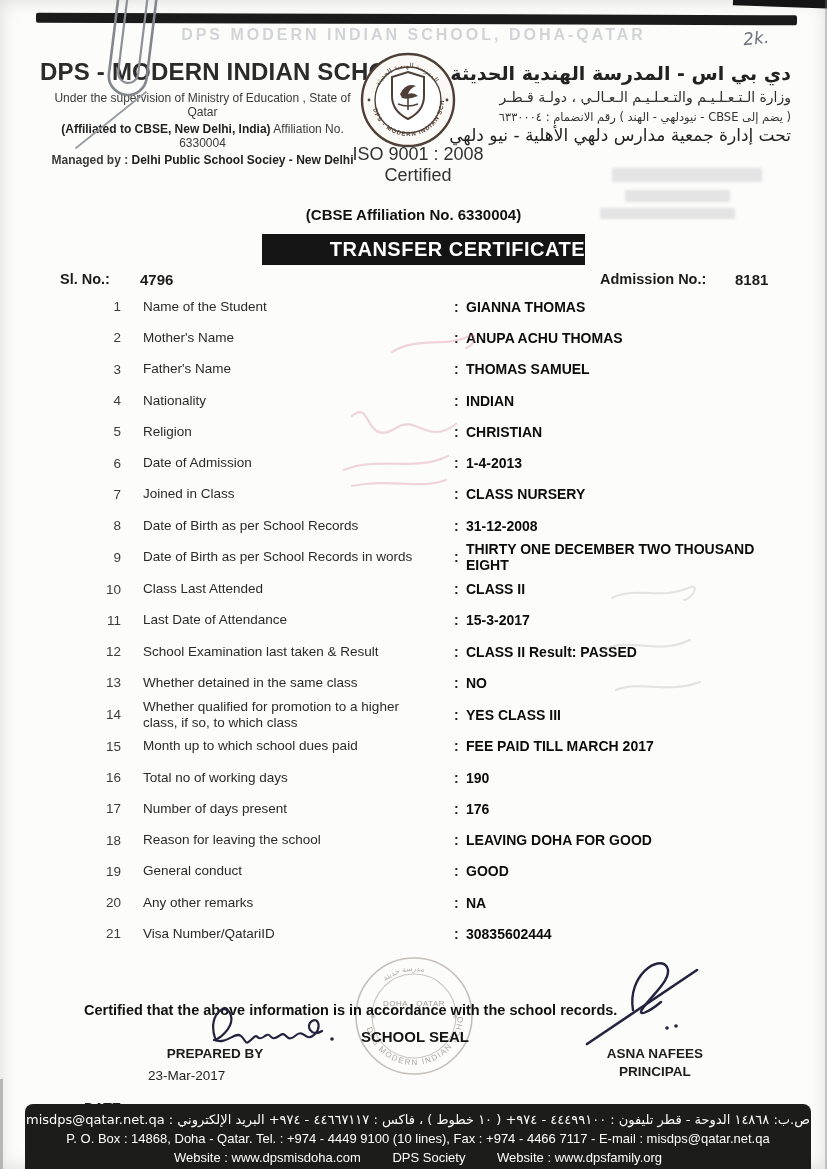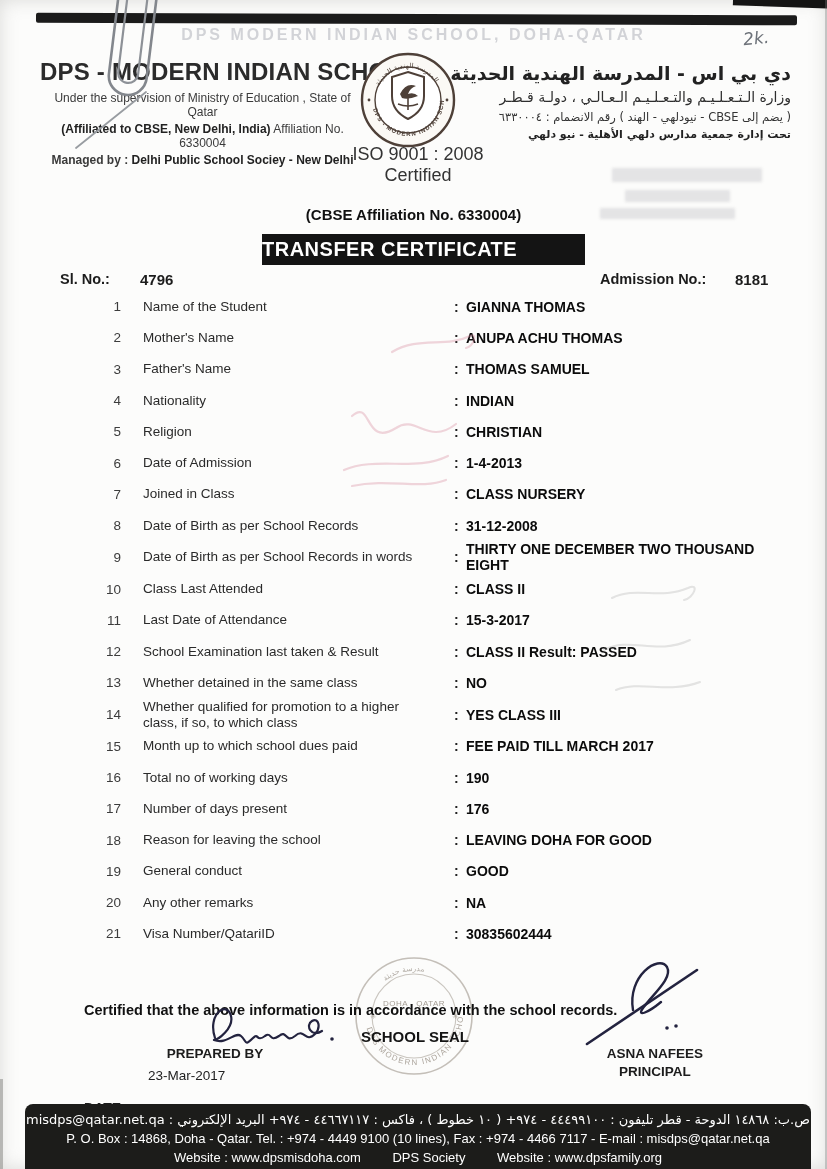--- a/index.html
+++ b/index.html
@@ -28,27 +28,27 @@
   .hdr-sub3{font-size:12px;color:#3a3a3a;margin-top:3px;font-weight:bold;}
   .hdr-sub3 b{color:#222;}
   .logo-wrap{position:absolute;left:358px;top:50px;width:100px;height:100px;z-index:4;}
   .iso-line{position:absolute;left:318px;top:144px;width:200px;text-align:center;
         font-size:18px;color:#333;z-index:4;}
   .hdr-right{position:absolute;right:36px;top:60px;width:345px;text-align:right;direction:rtl;
         font-family:"DejaVu Sans",sans-serif;z-index:4;}
   .ar-name{font-size:19px;font-weight:bold;color:#222;line-height:26px;}
   .ar-l2{font-size:14px;color:#2e2e2e;line-height:22px;}
   .ar-l3{font-size:11.5px;color:#333;line-height:18px;}
-  .ar-l4{font-size:11px;font-weight:bold;color:#222;line-height:18px;}
+  .ar-l4{font-size:17px;font-weight:normal;color:#222;line-height:18px;}
 
   
   .affil-line{position:absolute;top:206px;left:0;right:0;text-align:center;
         font-size:15px;font-weight:bold;color:#111;}
   .title-bar{position:absolute;left:262px;top:234px;width:323px;height:31px;background:#141414;
-        color:#fff;font-size:20px;font-weight:bold;text-align:left;line-height:31px;letter-spacing:.5px;}
+        color:#fff;font-size:20px;font-weight:bold;text-align:right;line-height:31px;letter-spacing:.5px;}
   .slno-label{position:absolute;left:60px;top:271px;font-size:14.5px;font-weight:bold;}
   .slno-value{position:absolute;left:140px;top:271px;font-size:15px;font-weight:bold;}
   .adm-label{position:absolute;left:600px;top:271px;font-size:14.5px;font-weight:bold;}
   .adm-value{position:absolute;left:735px;top:271px;font-size:15px;font-weight:bold;}
 
   
   .rows{position:absolute;left:0;top:291px;right:0;z-index:3;}
   .tc-row{display:grid;grid-template-columns:121px 300px 33px 12px 300px;min-height:31.3px;align-items:center;}
   .c-no{text-align:right;font-size:13.5px;color:#3c3c3c;}
   .c-label{padding-left:22px;font-size:13.5px;color:#2a2a2a;line-height:16px;}

